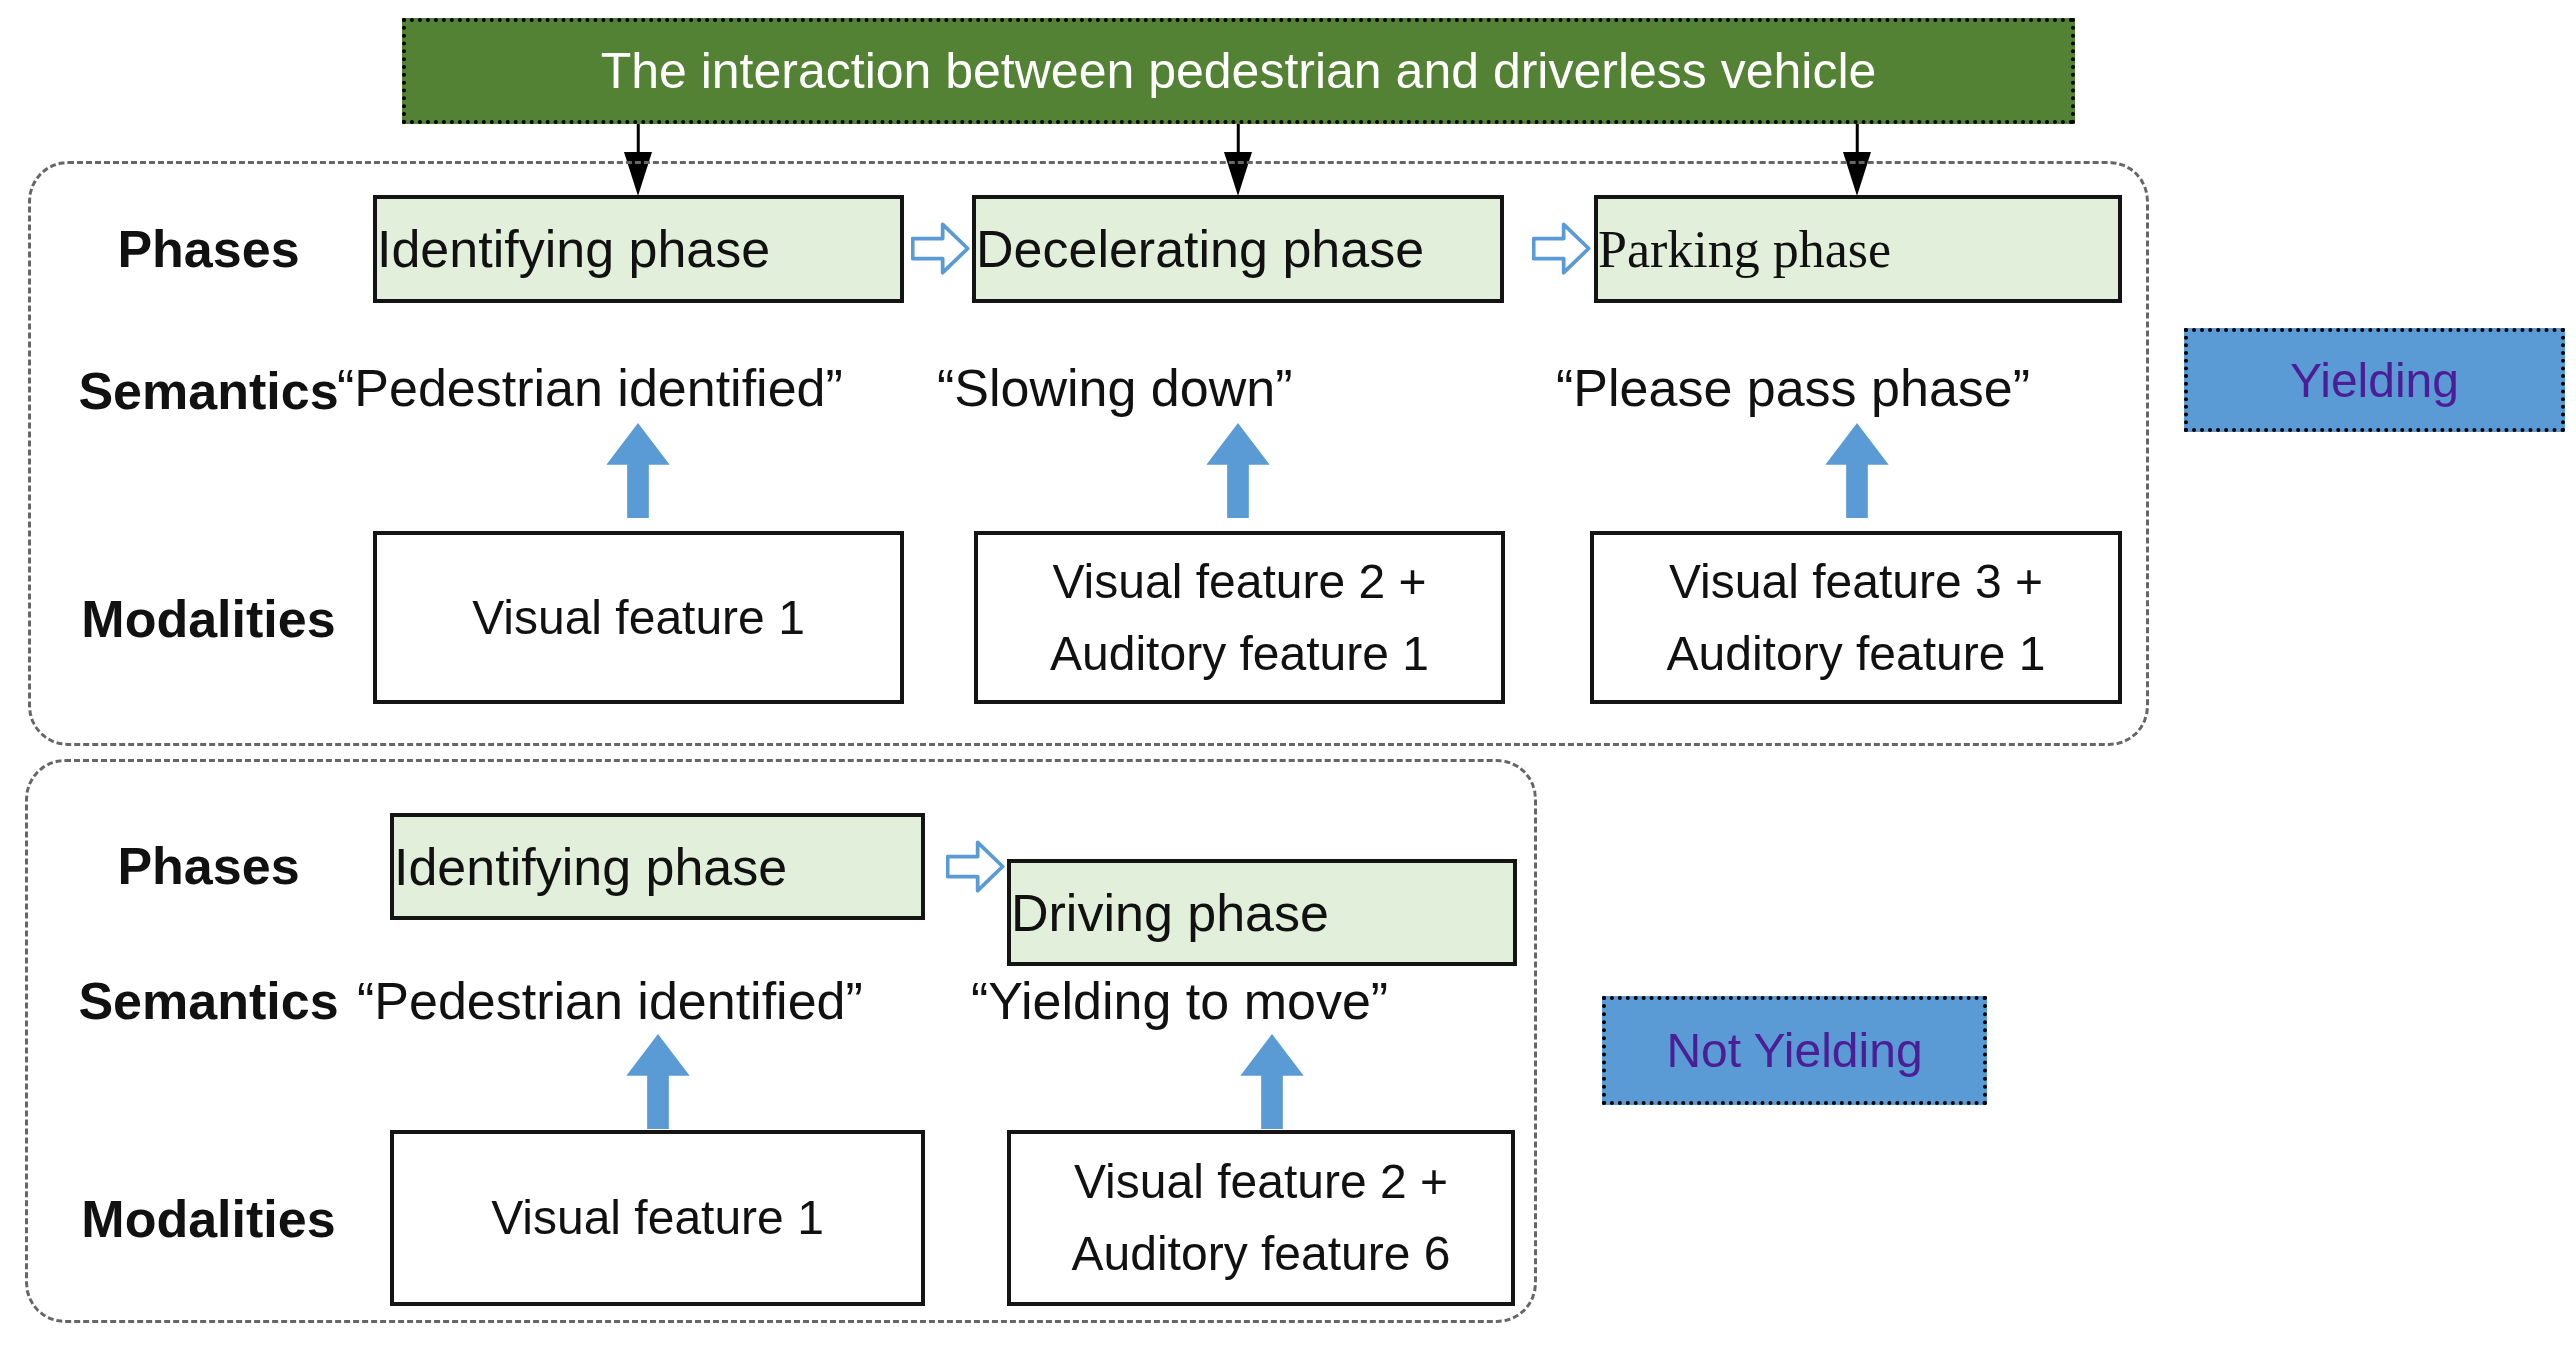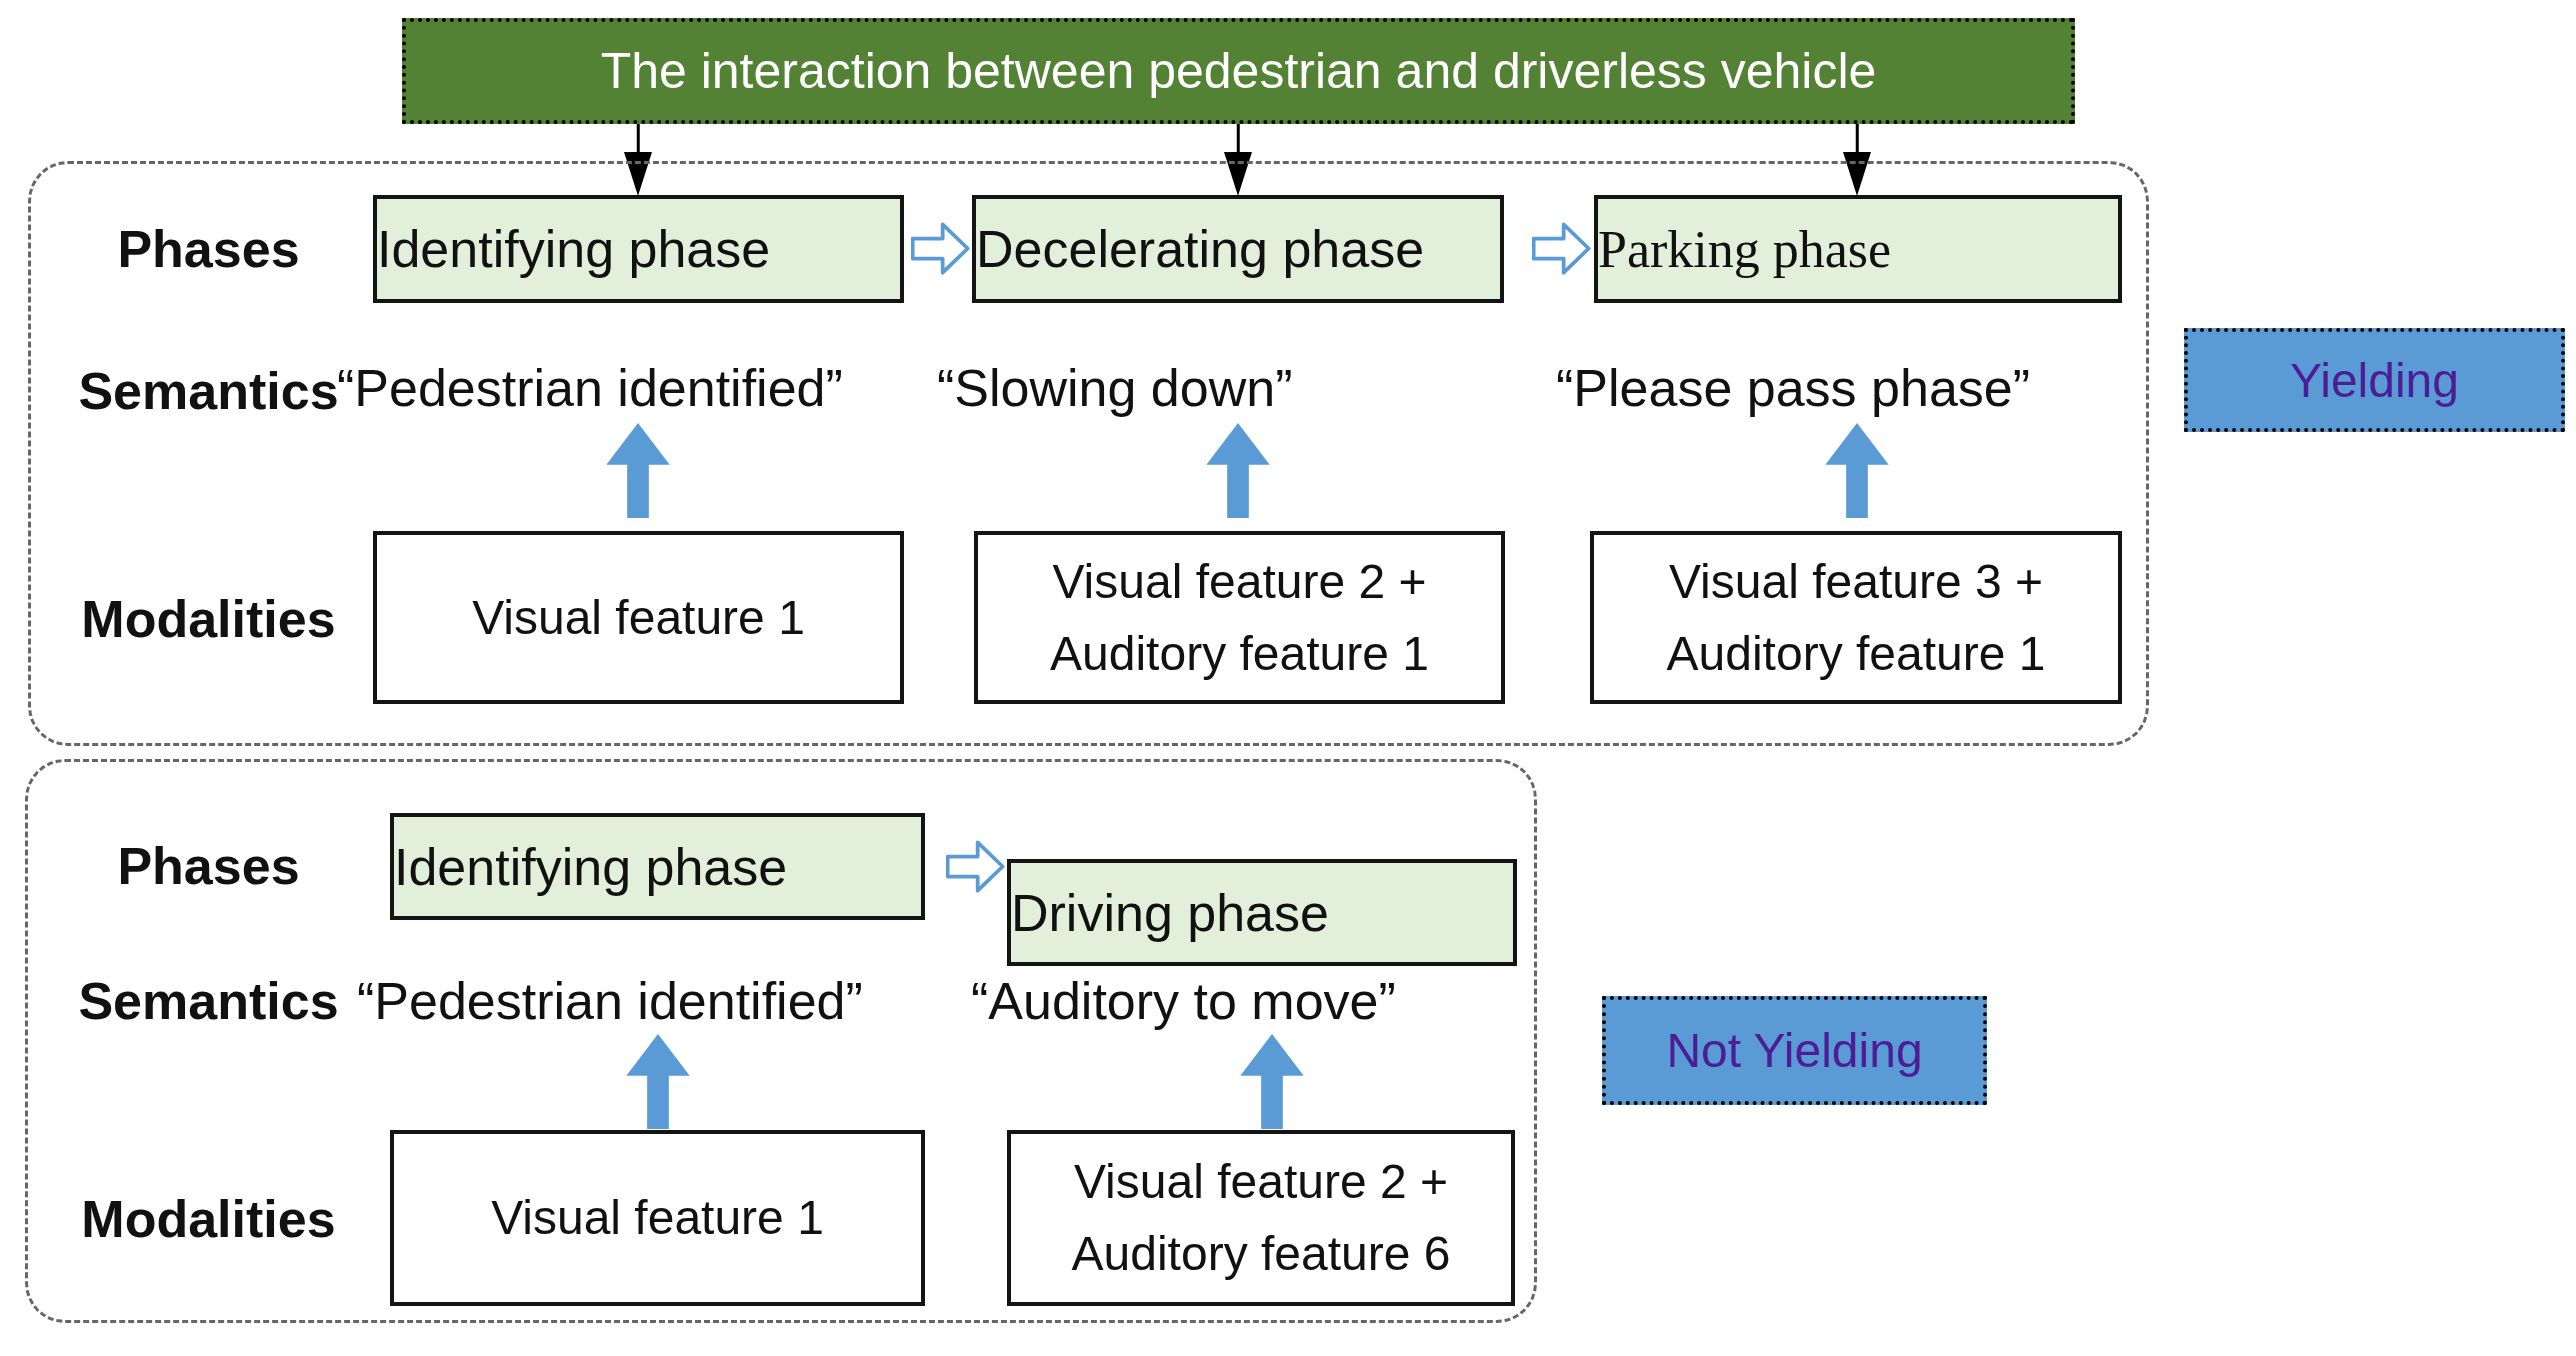--- a/index.html
+++ b/index.html
@@ -201,21 +201,21 @@
     <span>Driving phase</span>
   </div>
 
   <div class="abs" style="left:946px; top:839px; width:60px; height:55px;">
     <svg class="icon-svg" width="60" height="55" viewBox="0 0 72 66">
       <polygon points="2,21 38,21 38,4 68,33 38,62 38,45 2,45" fill="#ffffff" stroke="#5B9BD5" stroke-width="4.5" stroke-linejoin="round"></polygon>
     </svg>
   </div>
 
   <div class="abs quote" style="left:357px; top:971px; width:602px;">“Pedestrian identified”</div>
-  <div class="abs quote" style="left:971px; top:971px; width:602px;">“Auditory to move”</div>
+  <div class="abs quote" style="left:971px; top:971px; width:602px;">“Yielding to move”</div>
 
   <div class="abs" style="left:626px; top:1034px; width:64px; height:95px;">
     <svg class="icon-svg" width="64" height="95" viewBox="0 0 76 114">
       <polygon points="38,0 0,50 25,50 25,114 51,114 51,50 76,50" fill="#5B9BD5"></polygon>
     </svg>
   </div>
   <div class="abs" style="left:1240px; top:1034px; width:64px; height:95px;">
     <svg class="icon-svg" width="64" height="95" viewBox="0 0 76 114">
       <polygon points="38,0 0,50 25,50 25,114 51,114 51,50 76,50" fill="#5B9BD5"></polygon>
     </svg>

